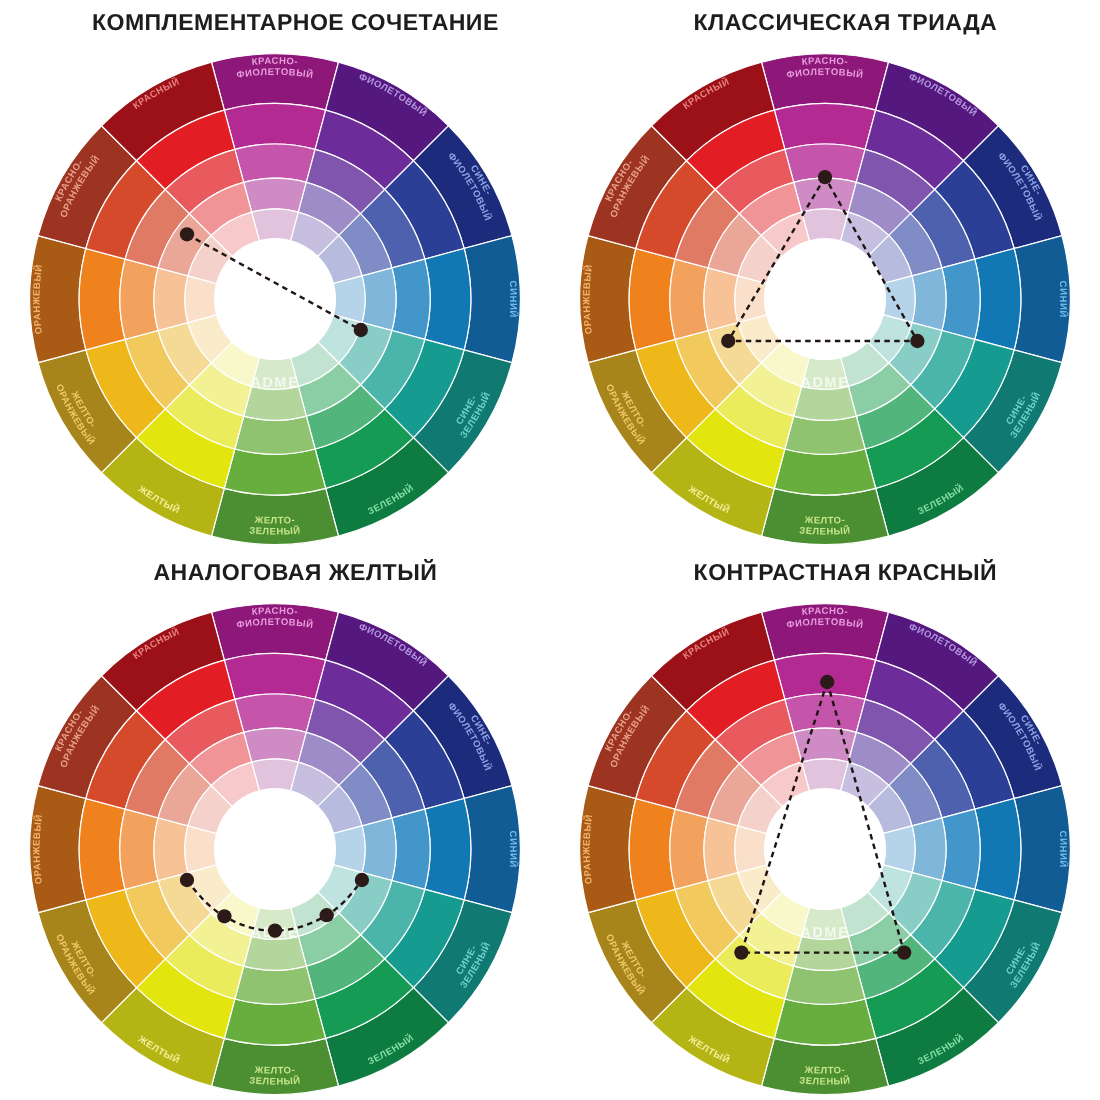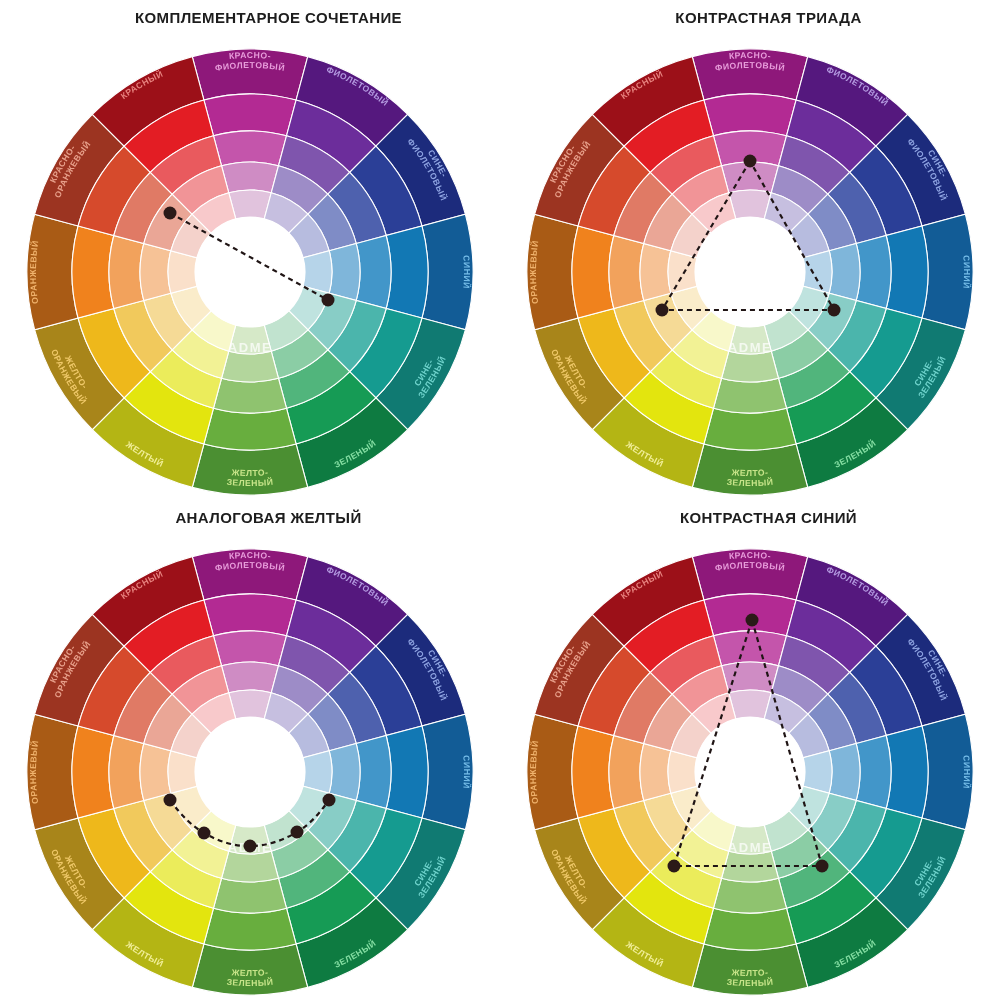--- a/index.html
+++ b/index.html
@@ -16,21 +16,21 @@
     grid-template-rows:500px 500px;
   }
   .panel{
     position:relative;
     width:500px;height:500px;
     display:flex;flex-direction:column;align-items:center;
     box-sizing:border-box;
   }
   .panel-title{
     margin-top:10px;
-    font-size:15px;
+    font-size:21px;
     font-weight:bold;
     letter-spacing:.4px;
     color:#1d1d1d;
     text-align:center;
     line-height:1;
     white-space:nowrap;
     font-family:"Liberation Sans","DejaVu Sans",sans-serif;
     margin-left:37px;
   }
   .wheel-holder{
@@ -160,21 +160,21 @@
           <text class="wm" x="250" y="352" text-anchor="middle">ADME</text>
           <g>
             <path d="M170,213 L328,300" class="harm-line"></path>
             <circle cx="170" cy="213" r="6.5" class="harm-dot"></circle>
             <circle cx="328" cy="300" r="6.5" class="harm-dot"></circle>
           </g>
         </svg>
       </div>
     </div>
     <div class="panel">
-      <div class="panel-title">КОНТРАСТНАЯ ТРИАДА</div>
+      <div class="panel-title">КЛАССИЧЕСКАЯ ТРИАДА</div>
       <div class="wheel-holder">
         <svg width="500" height="500" viewBox="0 0 500 500">
           <g>
             <path d="M192.28,56.6 A223,223 0 0 1 307.72,56.6 L296.07,100.07 A178,178 0 0 0 203.93,100.07 Z" fill="#8e187a" class="seg"></path>
             <path d="M203.93,100.07 A178,178 0 0 1 296.07,100.07 L286.49,135.8 A141,141 0 0 0 213.51,135.8 Z" fill="#b32a93" class="seg"></path>
             <path d="M213.51,135.8 A141,141 0 0 1 286.49,135.8 L278.47,165.75 A110,110 0 0 0 221.53,165.75 Z" fill="#c455ab" class="seg"></path>
             <path d="M221.53,165.75 A110,110 0 0 1 278.47,165.75 L271.22,192.79 A82,82 0 0 0 228.78,192.79 Z" fill="#cf8cc4" class="seg"></path>
             <path d="M228.78,192.79 A82,82 0 0 1 271.22,192.79 L264.24,218.87 A55,55 0 0 0 235.76,218.87 Z" fill="#e1c3dd" class="seg"></path>
             <path d="M307.72,56.6 A223,223 0 0 1 407.68,114.32 L375.87,146.13 A178,178 0 0 0 296.07,100.07 Z" fill="#55187e" class="seg"></path>
             <path d="M296.07,100.07 A178,178 0 0 1 375.87,146.13 L349.7,172.3 A141,141 0 0 0 286.49,135.8 Z" fill="#6c2d9b" class="seg"></path>
@@ -396,21 +396,21 @@
             <circle cx="170" cy="300" r="6.5" class="harm-dot"></circle>
             <circle cx="204" cy="333" r="6.5" class="harm-dot"></circle>
             <circle cx="250" cy="346" r="6.5" class="harm-dot"></circle>
             <circle cx="297" cy="332" r="6.5" class="harm-dot"></circle>
             <circle cx="329" cy="300" r="6.5" class="harm-dot"></circle>
           </g>
         </svg>
       </div>
     </div>
     <div class="panel">
-      <div class="panel-title">КОНТРАСТНАЯ СИНИЙ</div>
+      <div class="panel-title">КОНТРАСТНАЯ КРАСНЫЙ</div>
       <div class="wheel-holder">
         <svg width="500" height="500" viewBox="0 0 500 500">
           <g>
             <path d="M192.28,56.6 A223,223 0 0 1 307.72,56.6 L296.07,100.07 A178,178 0 0 0 203.93,100.07 Z" fill="#8e187a" class="seg"></path>
             <path d="M203.93,100.07 A178,178 0 0 1 296.07,100.07 L286.49,135.8 A141,141 0 0 0 213.51,135.8 Z" fill="#b32a93" class="seg"></path>
             <path d="M213.51,135.8 A141,141 0 0 1 286.49,135.8 L278.47,165.75 A110,110 0 0 0 221.53,165.75 Z" fill="#c455ab" class="seg"></path>
             <path d="M221.53,165.75 A110,110 0 0 1 278.47,165.75 L271.22,192.79 A82,82 0 0 0 228.78,192.79 Z" fill="#cf8cc4" class="seg"></path>
             <path d="M228.78,192.79 A82,82 0 0 1 271.22,192.79 L264.24,218.87 A55,55 0 0 0 235.76,218.87 Z" fill="#e1c3dd" class="seg"></path>
             <path d="M307.72,56.6 A223,223 0 0 1 407.68,114.32 L375.87,146.13 A178,178 0 0 0 296.07,100.07 Z" fill="#55187e" class="seg"></path>
             <path d="M296.07,100.07 A178,178 0 0 1 375.87,146.13 L349.7,172.3 A141,141 0 0 0 286.49,135.8 Z" fill="#6c2d9b" class="seg"></path>

